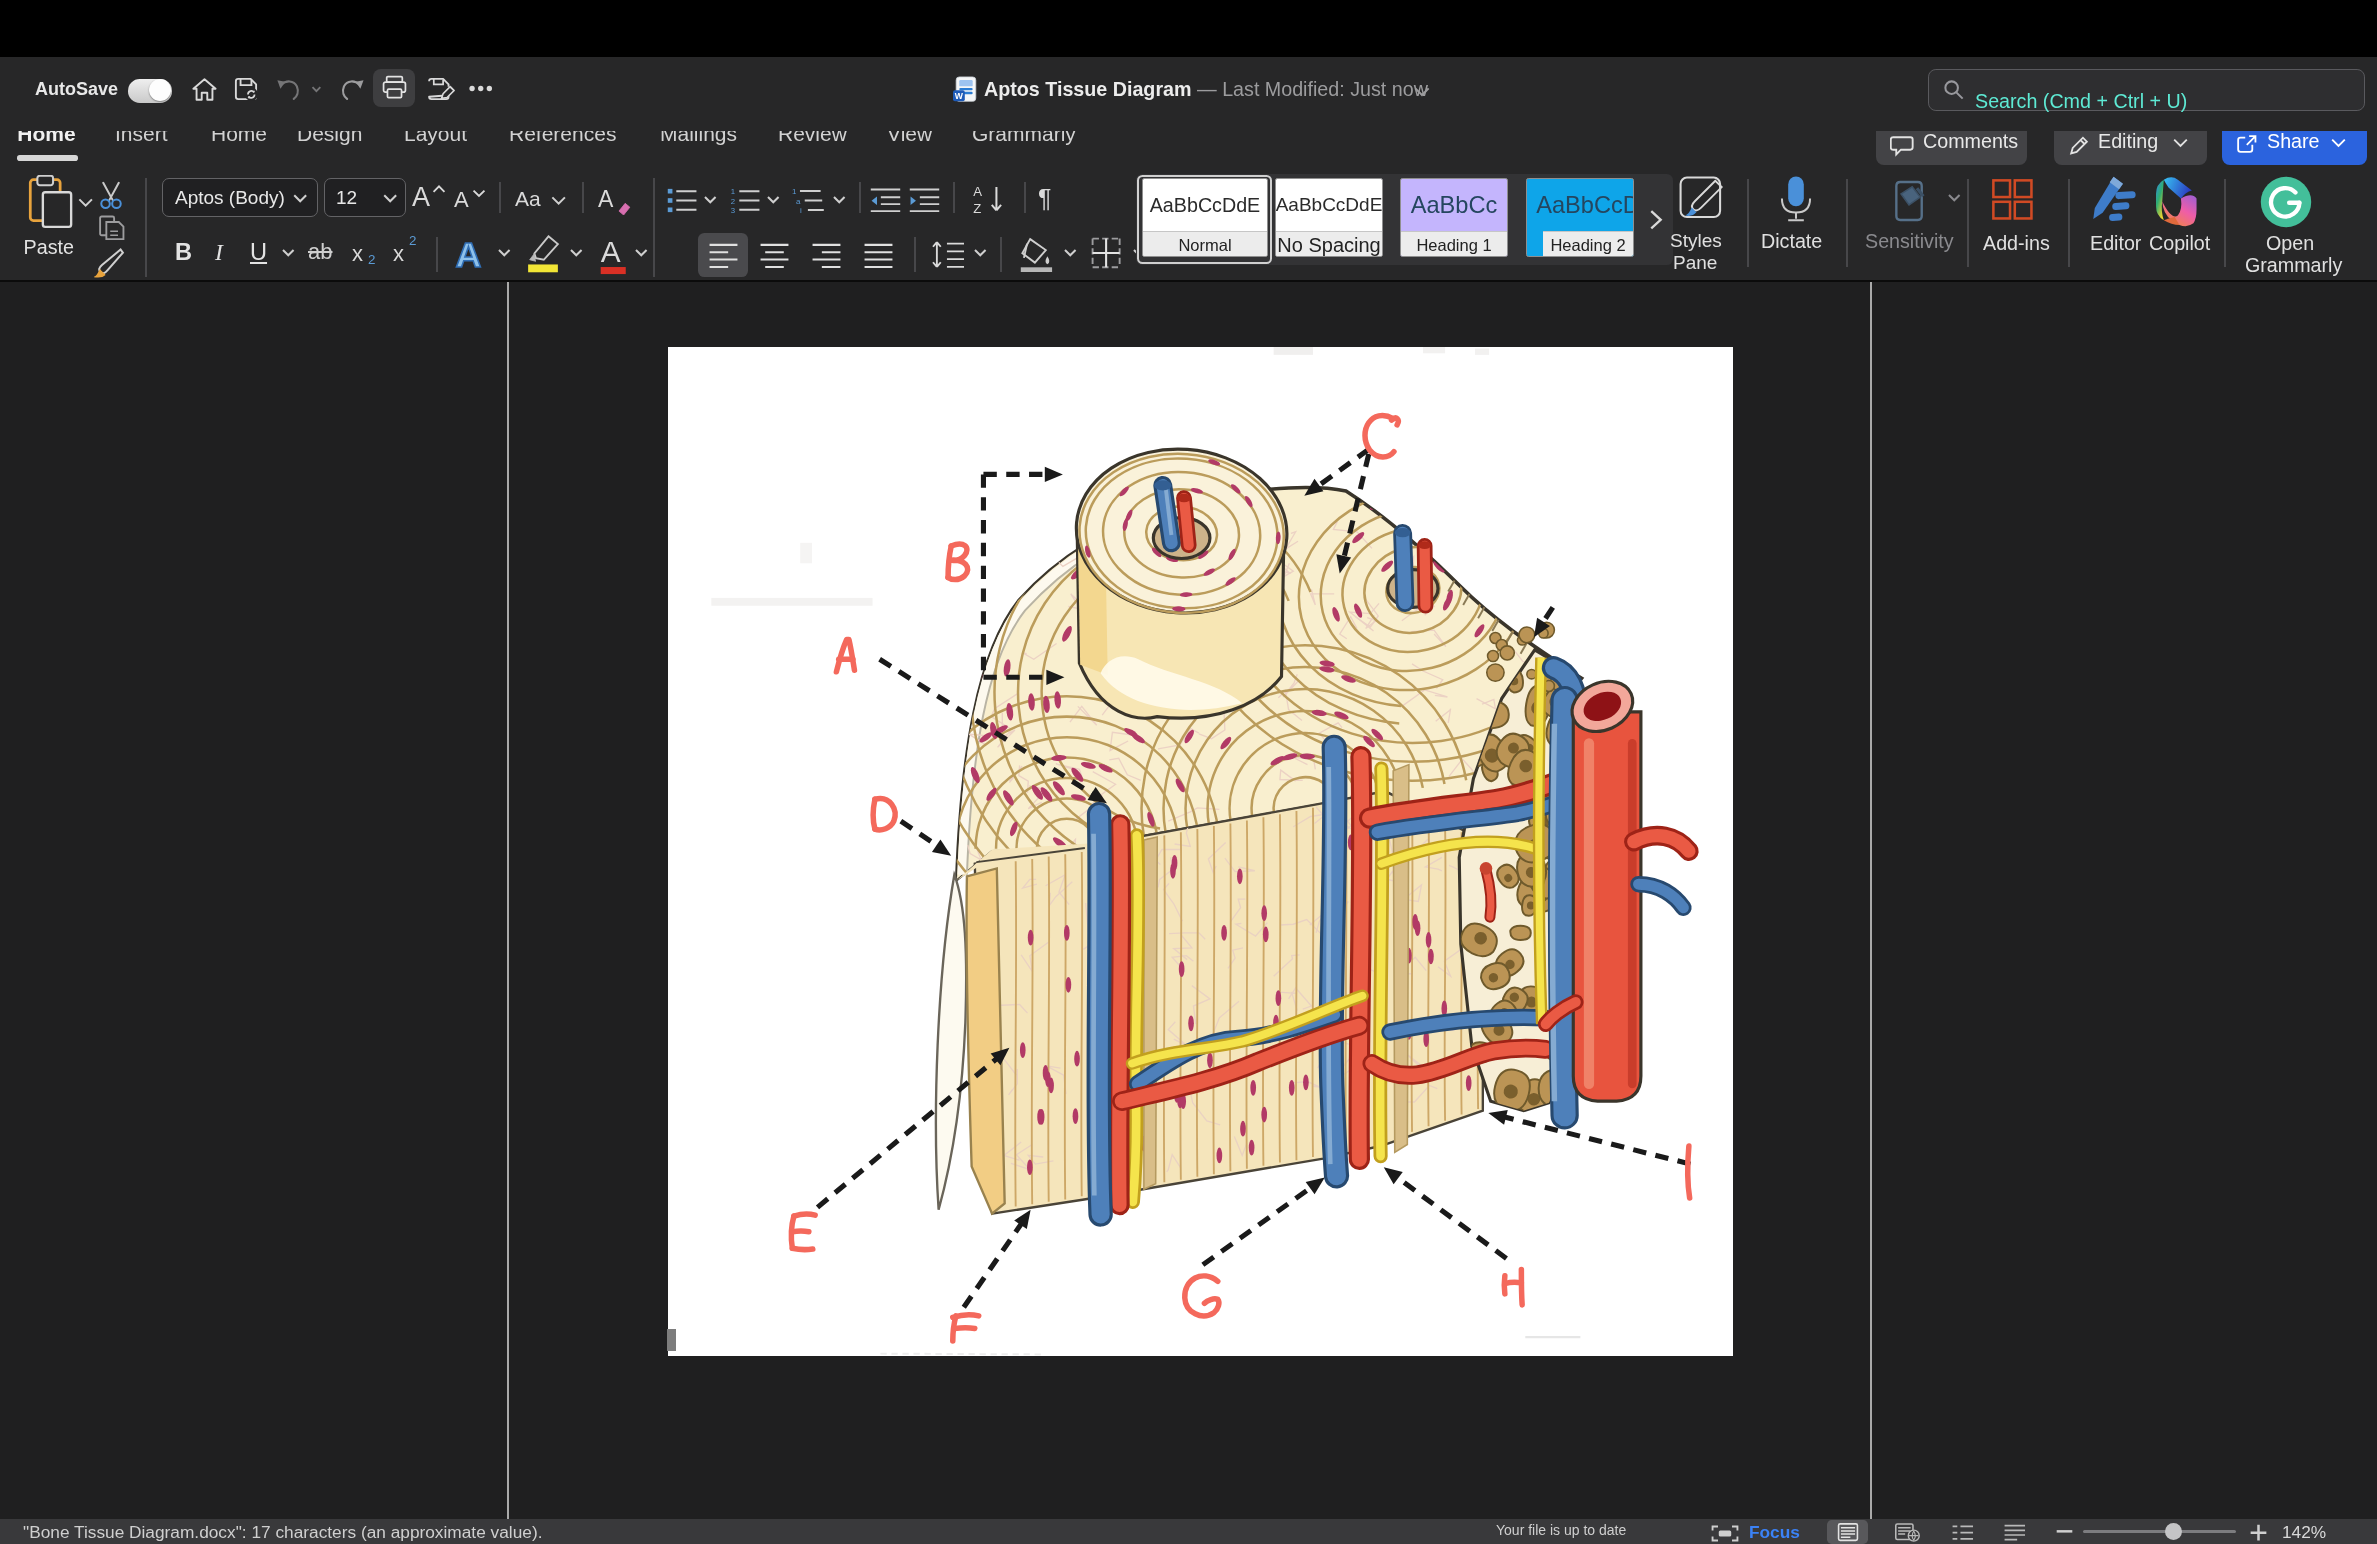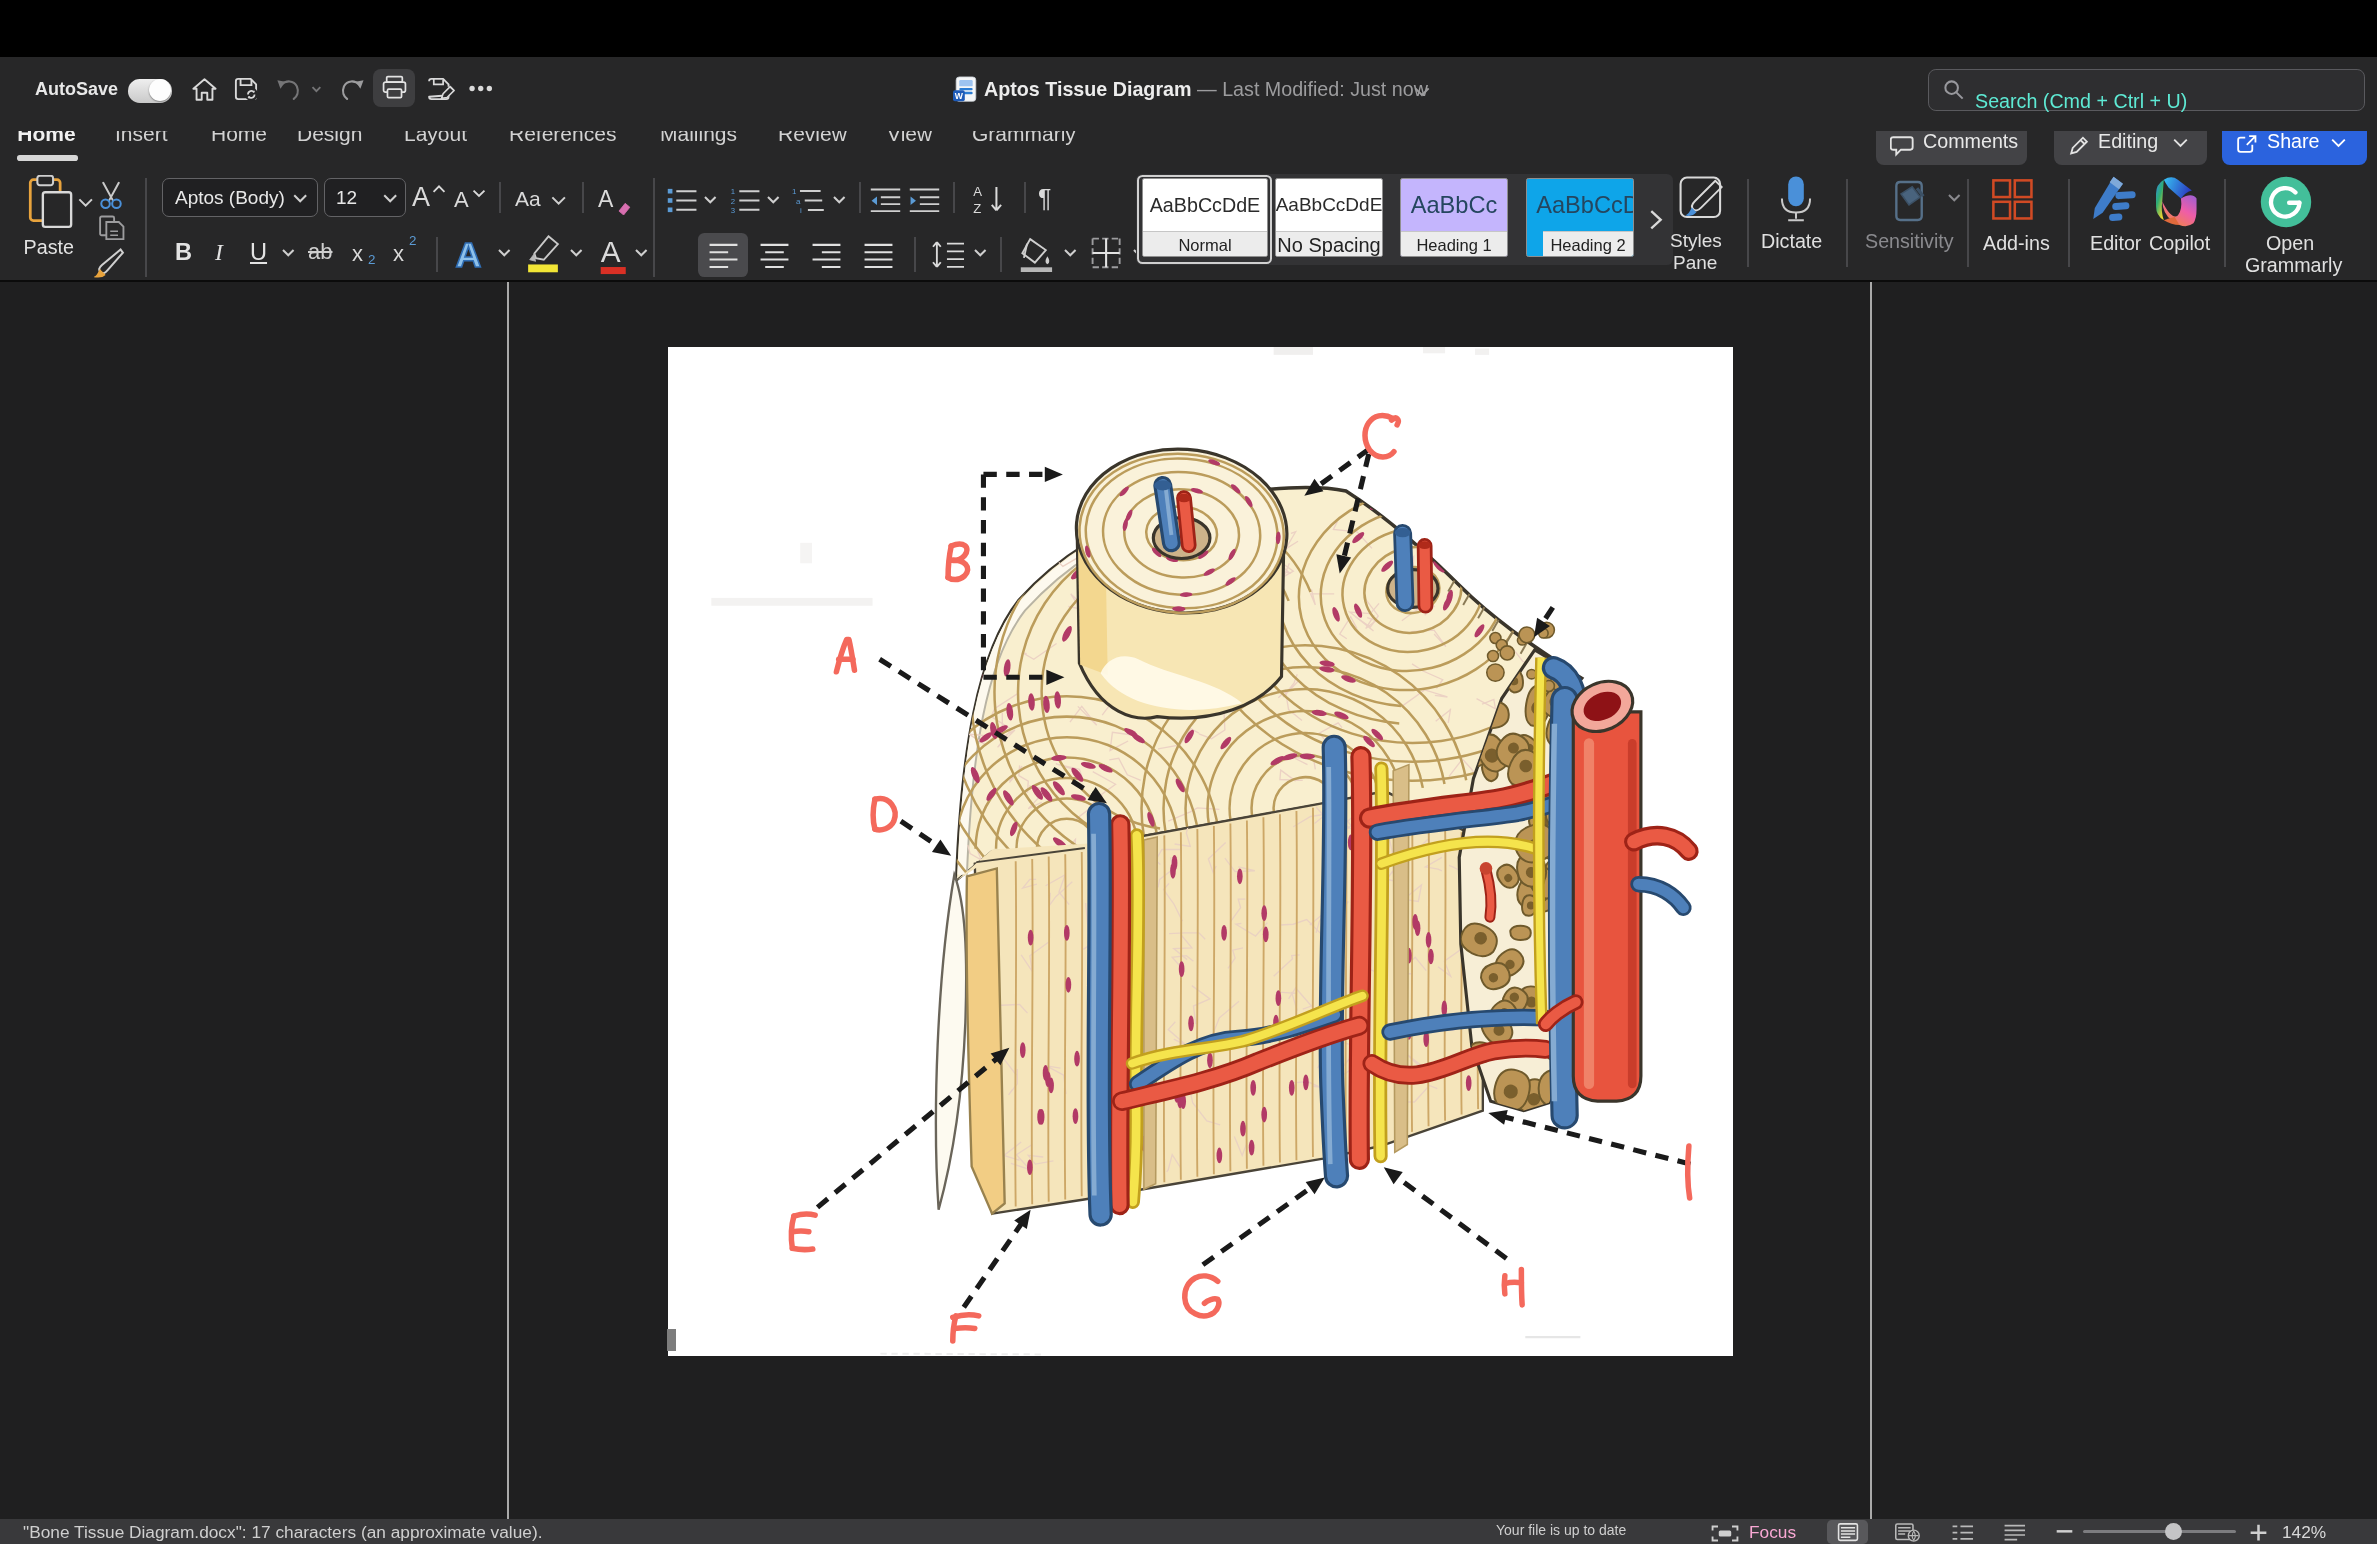--- a/index.html
+++ b/index.html
@@ -368,21 +368,21 @@
     <path d="M50 34 l-5 -5" stroke="#fff" stroke-width="5.5" stroke-linecap="round" opacity="0"></path>
   </svg>
 <div style="position:absolute;left:2266px;top:232px;font-size:19.7px;color:#e0e0e0;font-weight:400;white-space:nowrap;">Open</div>
 <div style="position:absolute;left:2245px;top:254px;font-size:19.7px;color:#e0e0e0;font-weight:400;white-space:nowrap;">Grammarly</div>
 <div style="position:absolute;left:23px;top:1522px;font-size:17.3px;color:#cfcfcf;font-weight:400;white-space:nowrap;">"Bone Tissue Diagram.docx": 17 characters (an approximate value).</div>
 <div style="position:absolute;left:1496px;top:1522px;font-size:14px;color:#cfcfcf;font-weight:400;white-space:nowrap;">Your file is up to date</div>
 <svg style="position:absolute;left:1711px;top:1524px" width="28" height="19" viewBox="0 0 36 24">
     <path d="M2 8 v-5 h7 M27 3 h7 v5 M34 16 v5 h-7 M9 21 h-7 v-5" fill="none" stroke="#cfcfcf" stroke-width="2.4"></path>
     <rect x="10" y="8" width="16" height="8" rx="2" fill="#cfcfcf"></rect>
   </svg>
-<div style="position:absolute;left:1749px;top:1522px;font-size:17.3px;color:#f9a8d4;font-weight:400;white-space:nowrap;">Focus</div>
+<div style="position:absolute;left:1749px;top:1522px;font-size:17.3px;color:#3b82f6;font-weight:700;white-space:nowrap;">Focus</div>
 <div style="position:absolute;left:1827px;top:1520px;width:41px;height:24.4px;background:#58585b;border-radius:4.7px;"></div>
 <svg style="position:absolute;left:1837px;top:1523px" width="22" height="19" viewBox="0 0 28 24">
     <rect x="2" y="1" width="24" height="21" rx="2" fill="none" stroke="#e3e3e3" stroke-width="2"></rect>
     <path d="M5 6 h18 M5 10 h18 M5 14 h18 M5 18 h12" stroke="#e3e3e3" stroke-width="1.8"></path>
   </svg>
 <svg style="position:absolute;left:1895px;top:1523px" width="25" height="19" viewBox="0 0 32 24">
     <rect x="1" y="1" width="22" height="20" rx="2" fill="none" stroke="#b9b9b9" stroke-width="2"></rect>
     <path d="M4 6 h16 M4 10 h16 M4 14 h9" stroke="#b9b9b9" stroke-width="1.8"></path>
     <circle cx="24" cy="16" r="7" fill="#38383a" stroke="#b9b9b9" stroke-width="1.8"></circle>
     <path d="M18 16 h12 M24 10 q4 6 0 12 q-4 -6 0 -12" fill="none" stroke="#b9b9b9" stroke-width="1.4"></path>

